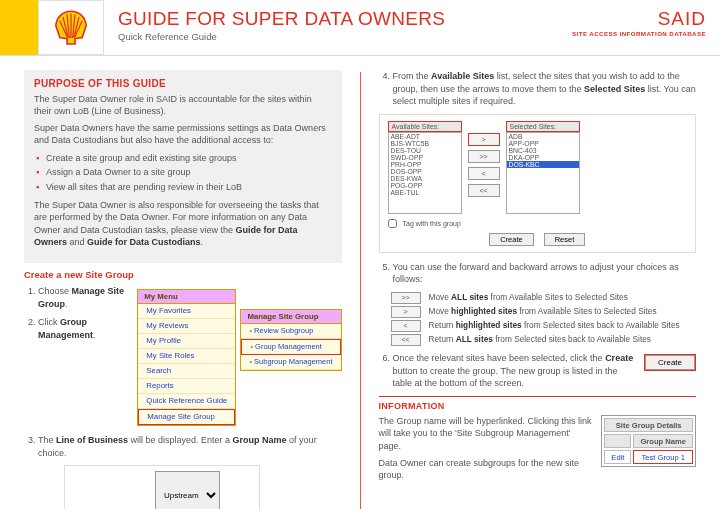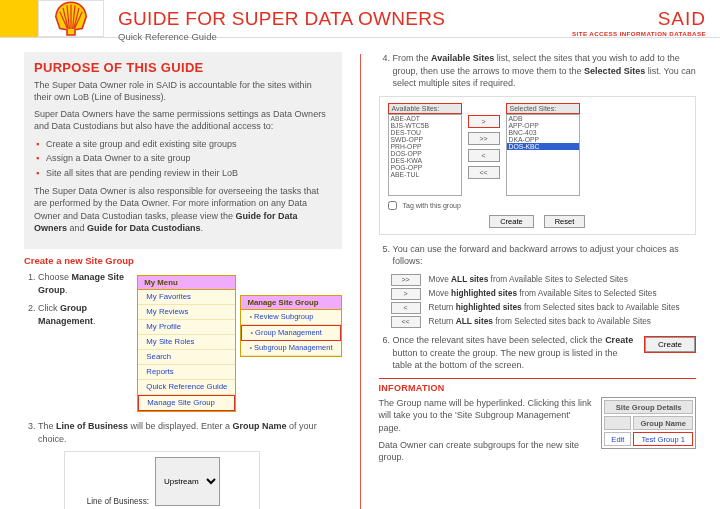--- a/index.html
+++ b/index.html
@@ -1,34 +1,34 @@
 <!DOCTYPE html>
 <html><head>
 <meta charset="utf-8">
 <style>
   * { margin: 0; padding: 0; box-sizing: border-box; }
   body { font-family: Arial, Helvetica, sans-serif; background: #fff; width: 720px; height: 509px; overflow: hidden; font-size: 9px; color: #555; }
-  .header { display: flex; height: 38px; border-bottom: 1px solid #ddd; }
+  .header { display: flex; height: 56px; border-bottom: 1px solid #ddd; }
   .logo-band { width: 38px; background: #ffcc00; }
   .logo-tile { width: 66px; background: #fff; display: flex; align-items: center; justify-content: center; border: 1px solid #e0e0e0; }
   .shell-logo { width: 40px; height: 40px; }
   .header-text { flex: 1; padding: 8px 14px 6px 14px; display: flex; justify-content: space-between; align-items: flex-start; }
   .title-main { font-size: 19px; font-weight: 300; letter-spacing: 0.3px; }
   .subtitle { font-size: 9.5px; color: #666; margin-top: 1px; }
   .said-block { text-align: right; }
   .said-title { font-size: 19px; font-weight: 300; letter-spacing: 1px; }
   .said-sub { font-size: 6.2px; font-weight: bold; letter-spacing: 0.4px; }
   .red { color: #e03022; }
   .content { display: flex; padding: 14px 24px 10px 24px; gap: 18px; }
   .divider { width: 1px; background: #e5574b; margin-top: 2px; flex-shrink: 0; }
   .col { flex: 1; min-width: 0; }
   .col-left { max-width: 318px; }
   .col-right { max-width: 318px; }
   .purpose-box { background: #f0f0f0; padding: 8px 10px 10px 10px; margin-bottom: 6px; }
-  .section-heading { font-weight: bold; font-size: 13px; margin-bottom: 4px; letter-spacing: 0.3px; }
+  .section-heading { font-weight: bold; font-size: 10px; margin-bottom: 4px; letter-spacing: 0.3px; }
   .para { line-height: 1.35; margin-bottom: 5px; }
   .bullets { list-style: none; margin: 4px 0 6px 2px; }
   .bullets li { position: relative; padding-left: 10px; line-height: 1.4; margin-bottom: 2px; }
   .bullets li::before { content: "▪"; color: #e03022; position: absolute; left: 0; top: 0; }
   b { color: #333; font-weight: bold; }
   .sub-red { color: #e03022; font-weight: bold; font-size: 9.5px; margin: 4px 0 5px 0; }
   ol { list-style: decimal; margin-left: 14px; }
   ol li { line-height: 1.4; margin-bottom: 6px; }
   .menu-cluster { display: flex; gap: 4px; margin: 4px 0 8px 0; align-items: flex-start; justify-content: flex-end; }
   .mymenu, .mgmenu { border: 1px solid #d4a000; background: #fffbe2; font-size: 7.8px; font-family: Tahoma, sans-serif; }
@@ -102,21 +102,21 @@
 
 <div class="content">
   <div class="col col-left">
     <div class="purpose-box">
       <div class="section-heading red">PURPOSE OF THIS GUIDE</div>
       <div class="para">The Super Data Owner role in SAID is accountable for the sites within their own LoB (Line of Business).</div>
       <div class="para">Super Data Owners have the same permissions settings as Data Owners and Data Custodians but also have the additional access to:</div>
       <ul class="bullets">
         <li>Create a site group and edit existing site groups</li>
         <li>Assign a Data Owner to a site group</li>
-        <li>Site all sites that are pending review in their LoB</li>
+        <li>View all sites that are pending review in their LoB</li>
       </ul>
       <div class="para">
         <span>The Super Data Owner is also responsible for overseeing the tasks that are performed by the Data Owner. For more information on any Data Owner and Data Custodian tasks, please view the </span><b>Guide for Data Owners</b><span> and </span><b>Guide for Data Custodians</b><span>.</span>
       </div>
     </div>
 
     <div class="sub-red">Create a new Site Group</div>
     <div style="display:flex; gap:10px;">
       <ol style="flex:1;">
         <li><span>Choose </span><b>Manage Site Group</b><span>.</span></li>

